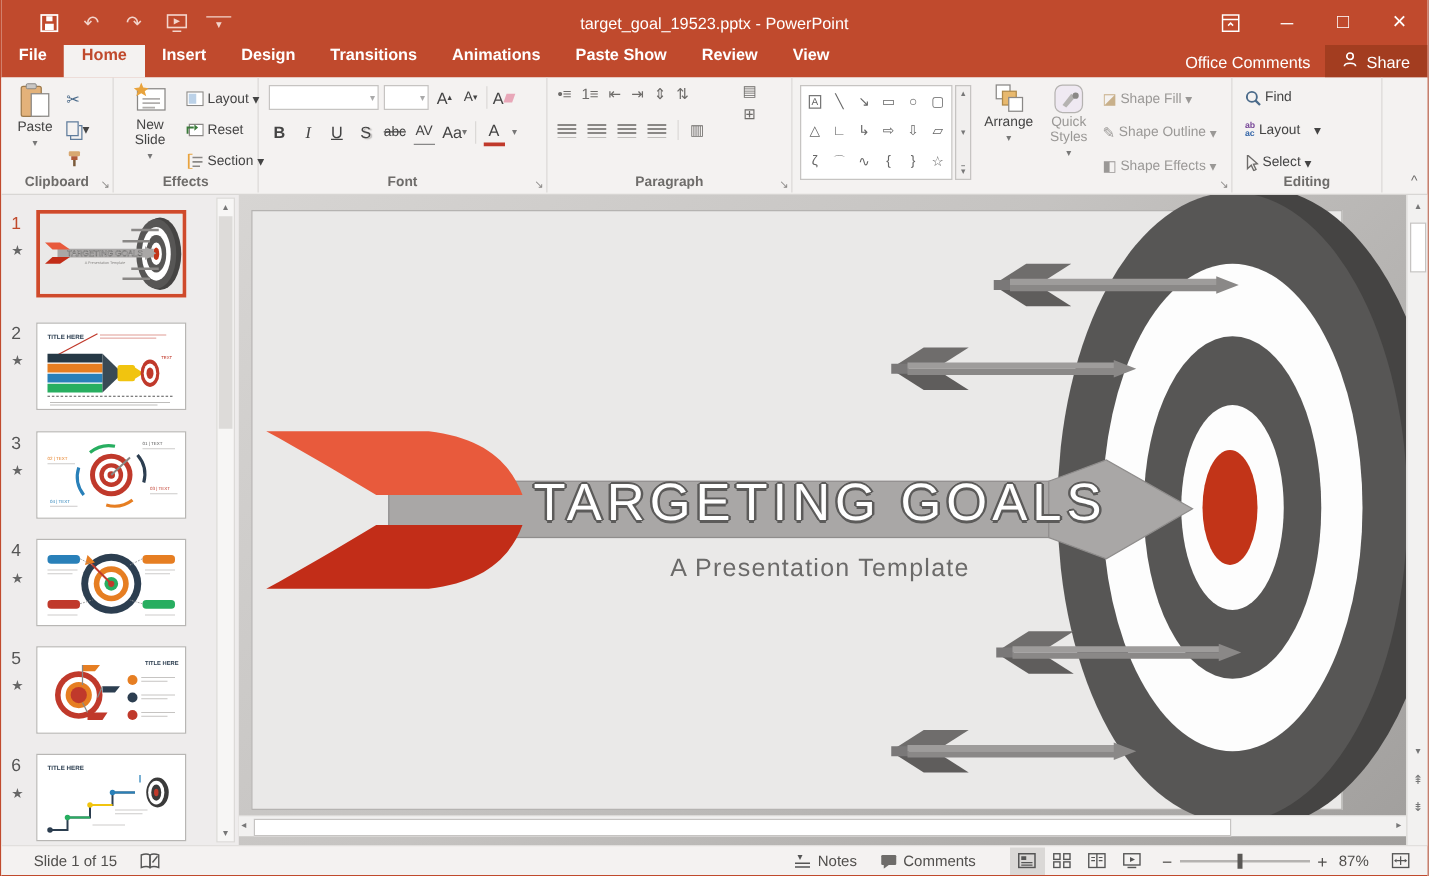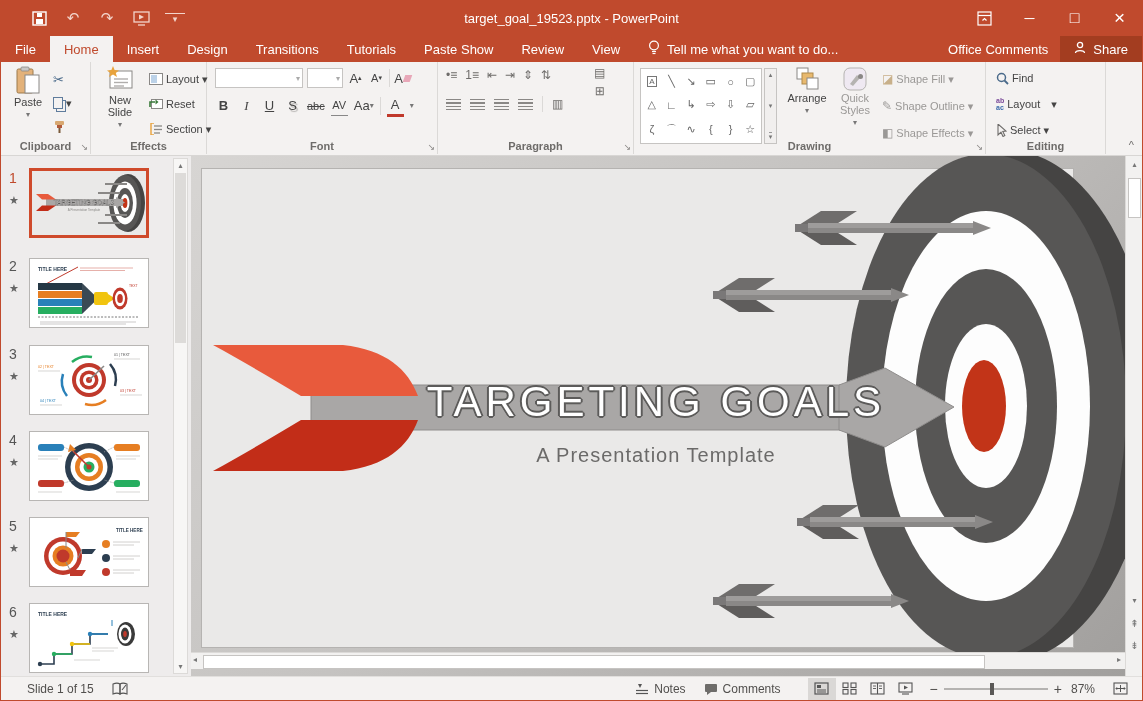--- a/index.html
+++ b/index.html
@@ -9,21 +9,21 @@
   .noselect{user-select:none}
   
   .titlebar{position:absolute;left:0;top:0;width:100%;height:36px;background:#c04a2d;display:flex;align-items:center;color:#fff;}
   .qat{display:flex;align-items:center;gap:14px;padding-left:28px;}
   .qat .qbtn{display:flex;align-items:center;justify-content:center;width:20px;height:20px;font-size:15px;color:#f3d5cc;}
   .title-center{position:absolute;left:0;right:0;top:0;height:36px;display:flex;align-items:center;justify-content:center;font-size:13px;color:#fff;pointer-events:none;}
   .winctrls{position:absolute;right:0;top:0;height:36px;display:flex;}
   .winctrls .wbtn{width:45px;height:36px;display:flex;align-items:center;justify-content:center;font-size:14px;color:#fff;}
   
   .tabrow{position:absolute;left:0;top:36px;width:100%;height:26px;background:#c04a2d;display:flex;align-items:stretch;color:#fff;font-size:13px;}
-  .tab{padding:0 14px;display:flex;align-items:center;}
+  .tab{padding:0 14px;display:flex;align-items:flex-start;font-weight:bold;}
   .tab.active{background:#f4f2f1;color:#c04a2d;}
   .tellme{display:flex;align-items:center;gap:7px;padding:0 14px;font-size:13px;}
   .tab-spacer{flex:1}
   .tutorials{display:flex;align-items:center;padding:0 12px;}
   .sharebtn{display:flex;align-items:center;gap:6px;background:#a33d20;padding:0 14px;}
   
   .ribbon{position:absolute;left:0;top:62px;width:100%;height:93px;background:#f4f2f1;border-bottom:1px solid #d8d6d4;font-size:11px;color:#444;}
   .rgroup{position:absolute;top:0;height:92px;border-right:1px solid #dbd9d7;box-sizing:border-box;}
   .glabel{position:absolute;bottom:2px;left:0;right:0;text-align:center;font-size:11px;color:#6e6c6a;font-weight:bold;}
   .launch{position:absolute;right:2px;bottom:2px;font-size:9px;color:#8a8886;}
@@ -121,41 +121,31 @@
     <div class="tab">
         <span>Insert</span>
       </div>
     <div class="tab">
         <span>Design</span>
       </div>
     <div class="tab">
         <span>Transitions</span>
       </div>
     <div class="tab">
-        <span>Tutorials</span>
+        <span>Animations</span>
       </div>
     <div class="tab">
         <span>Paste Show</span>
       </div>
     <div class="tab">
         <span>Review</span>
       </div>
     <div class="tab">
         <span>View</span>
       </div>
-    <div class="tellme">
-      <span>
-        <svg width="12" height="15" viewBox="0 0 12 15">
-            <circle cx="6" cy="5.5" r="4.4" fill="none" stroke="#fff" stroke-width="1.2"></circle>
-            <line x1="4" y1="11.5" x2="8" y2="11.5" stroke="#fff" stroke-width="1.2"></line>
-            <line x1="4.5" y1="13.5" x2="7.5" y2="13.5" stroke="#fff" stroke-width="1.2"></line>
-          </svg>
-      </span>
-      <span>Tell me what you want to do...</span>
-    </div>
     <div class="tab-spacer"></div>
     <div class="tutorials">
         <span>Office Comments</span>
       </div>
     <div class="sharebtn">
       <span>
         <svg width="13" height="13" viewBox="0 0 13 13">
             <circle cx="6" cy="4" r="2.6" fill="none" stroke="#fff" stroke-width="1.3"></circle>
             <path d="M1.5,12 C1.5,8.8 10.5,8.8 10.5,12" fill="none" stroke="#fff" stroke-width="1.3"></path>
           </svg>
@@ -363,21 +353,20 @@
             <span style="color:#9a9896;font-size:12px">✎</span>
             <span>Shape Outline</span>
             <span class="caret">▾</span>
           </span>
         <span class="smallbtn grayed">
             <span style="color:#9a9896;font-size:12px">◧</span>
             <span>Shape Effects</span>
             <span class="caret">▾</span>
           </span>
       </div>
-      <span class="glabel">Drawing</span>
       <span class="launch">↘</span>
     </div>
 
     <div class="rgroup" style="left:985px;width:120px;border-right:1px solid #dbd9d7;">
       <div style="position:absolute;left:10px;top:5px;display:flex;flex-direction:column;gap:4px;">
         <span class="smallbtn">
             <svg width="13" height="13" viewBox="0 0 13 13">
               <circle cx="5.5" cy="5.5" r="4" fill="none" stroke="#4a6a8a" stroke-width="1.5"></circle>
               <line x1="8.5" y1="8.5" x2="12" y2="12" stroke="#4a6a8a" stroke-width="1.8"></line>
             </svg>

